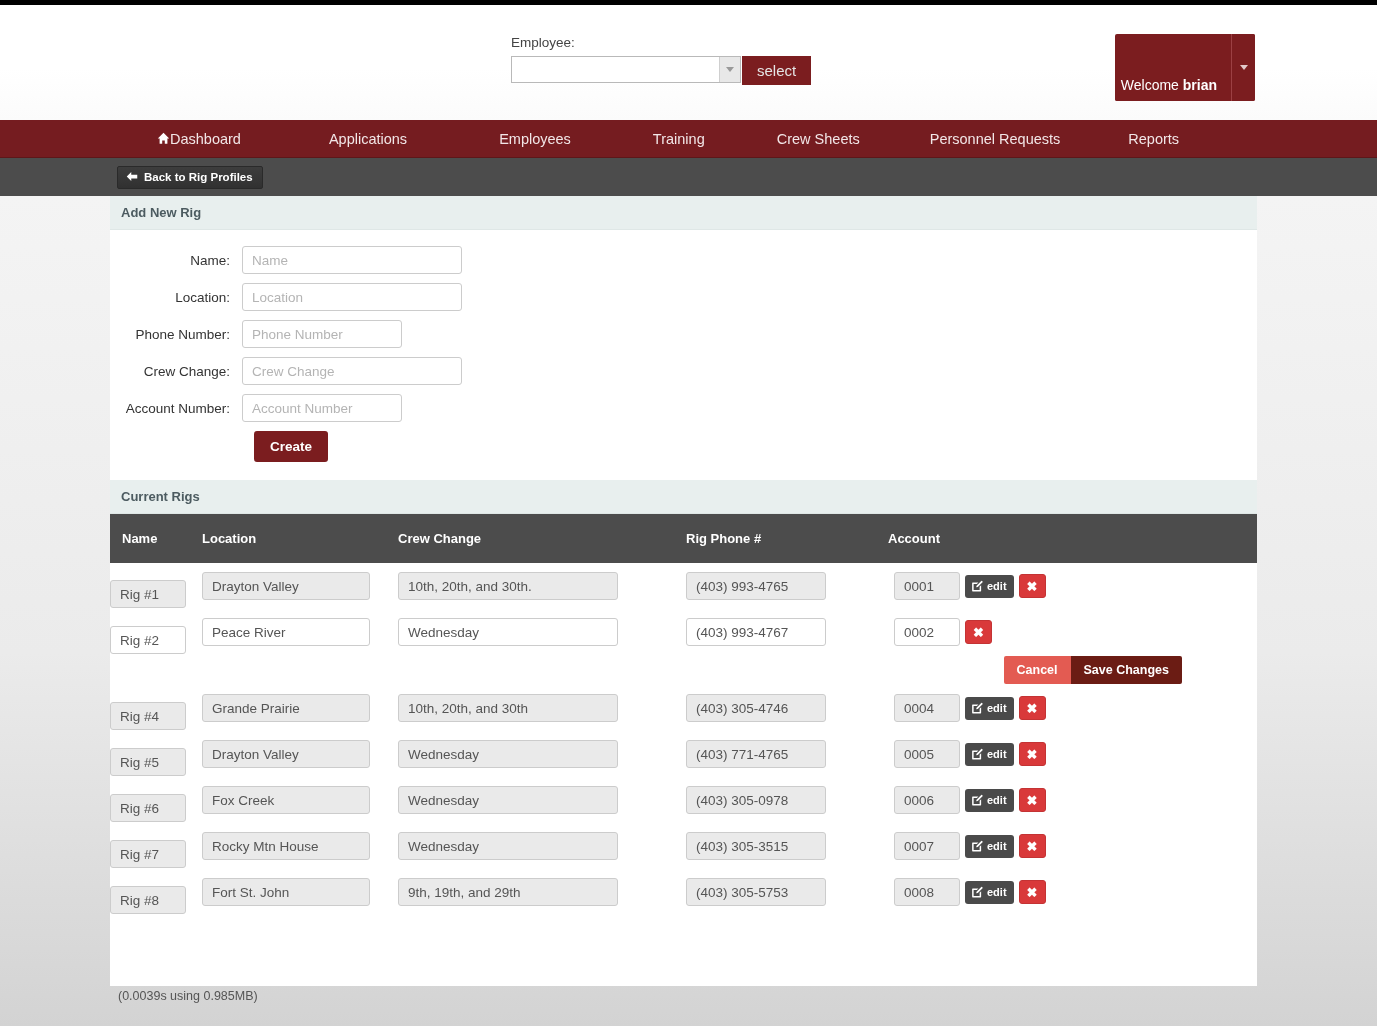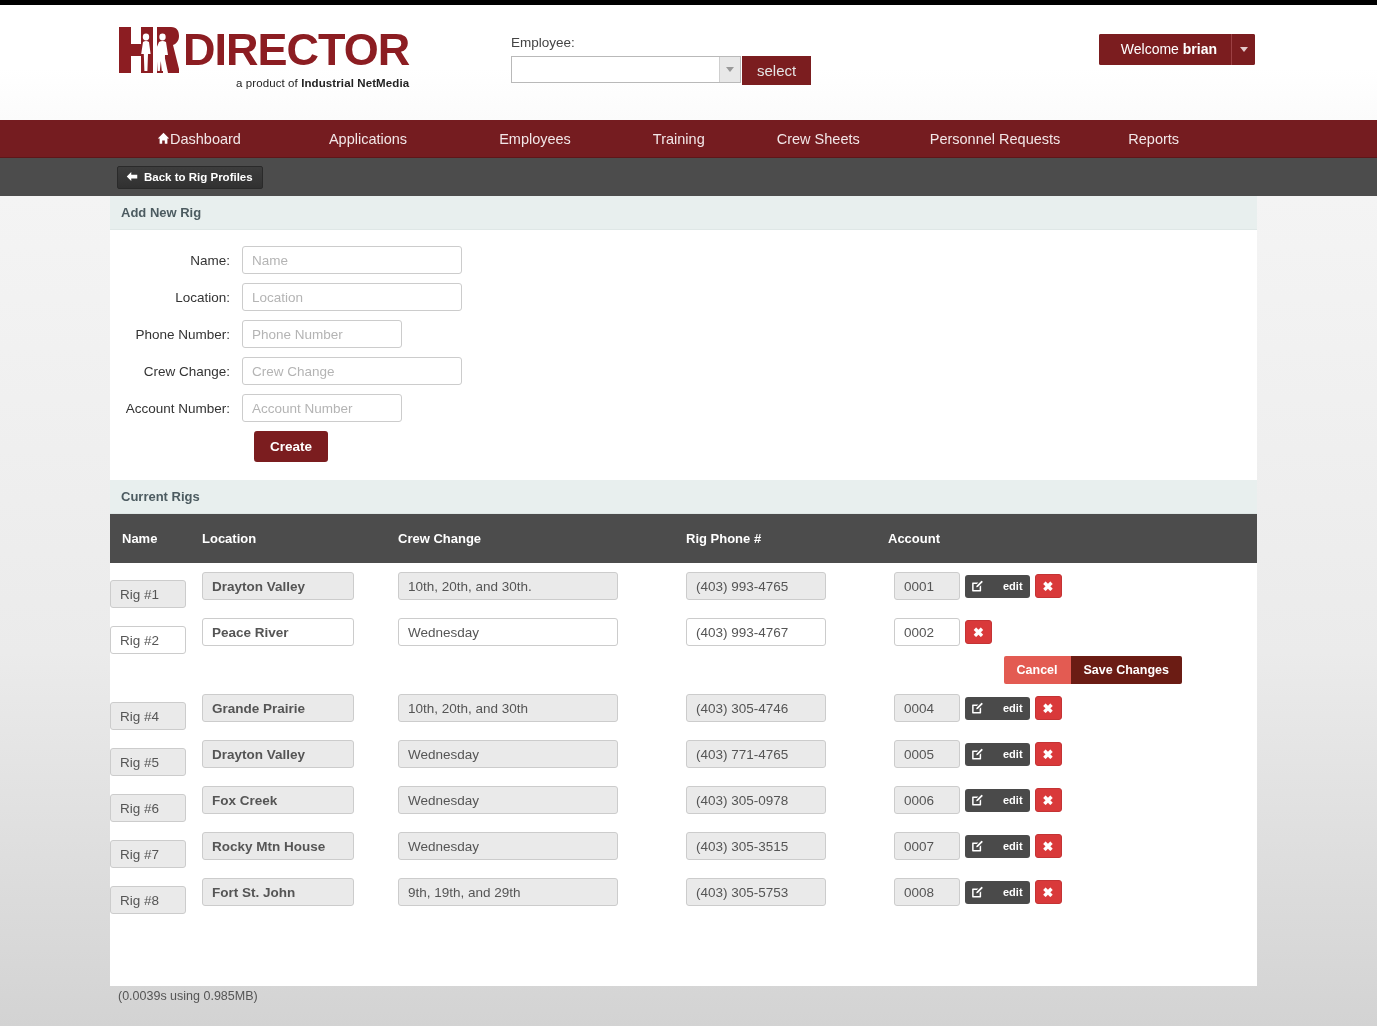--- a/index.html
+++ b/index.html
@@ -59,23 +59,24 @@
     padding: 0 15px; font-size: 15px; cursor: pointer; margin-left: 1px;
     font-family: "Liberation Sans", sans-serif;
   }
 
   .welcome-wrap {
     position: absolute; right: 122px; top: 29px;
     display: flex; align-items: stretch;
     background: #7b1d1f; border-radius: 2px; overflow: hidden;
   }
   .welcome-btn {
-    color: #fff; font-size: 14px; padding: 7px 14px 8px 22px;
+    color: #fff; font-size: 14px; padding: 7px 14px 8px 6px;
     background: #7b1d1f; border: 0; cursor: pointer;
     font-family: "Liberation Sans", sans-serif;
+    margin-top: 36px;
   }
   .welcome-btn b { font-weight: bold; }
   .welcome-caret {
     width: 24px; background: #7b1d1f; border-left: 1px solid #9c4043;
     display: flex; align-items: center; justify-content: center; cursor: pointer;
   }
   .welcome-caret .caret-down { border-top-color: #e3c9ca; }
 
   
   .navbar {
@@ -152,29 +153,29 @@
   table.rigs tbody tr.spacer-row { height: 30px; }
   .cell-pad { padding-left: 12px; }
   .cell-input {
     height: 28px; border: 1px solid #ccc; border-radius: 3px;
     padding: 0 9px; font-size: 13.5px; color: #555;
     background: #eaeaea; font-family: "Liberation Sans", sans-serif;
     outline: none;
   }
   .cell-input.editable { background: #fff; }
   .in-name { width: 76px; margin-top: 16px; }
-  .in-loc { width: 152px; font-weight: bold; }
+  .in-loc { width: 168px; }
   .in-crew { width: 220px; }
   .in-phone { width: 140px; }
   .in-acct { width: 66px; }
   .actions { display: flex; align-items: center; gap: 5px; padding-left: 6px; }
   .edit-btn {
     background: #4a4a4a; color: #fff; border: 0; border-radius: 3px;
     font-size: 11px; font-weight: bold; padding: 5px 7px 6px 6px;
-    display: inline-flex; align-items: center; gap: 20px; cursor: pointer;
+    display: inline-flex; align-items: center; gap: 4px; cursor: pointer;
     font-family: "Liberation Sans", sans-serif;
   }
   .pencil-icon { width: 12px; height: 12px; display: block; }
   .del-btn {
     background: #d9393a; border: 1px solid #c43334; border-radius: 3px;
     color: #fff; font-size: 13px; font-weight: bold;
     width: 27px; height: 24px; cursor: pointer;
     display: inline-flex; align-items: center; justify-content: center;
     font-family: "Liberation Sans", sans-serif;
   }
@@ -196,36 +197,20 @@
     font-size: 12.5px; color: #555;
   }
 </style>
 </head>
 <body>
 
 <div class="topstrip"></div>
 
 <div class="header">
 
-  <div class="logo-wrap">
-    <div class="logo-row">
-      <svg class="logo-mark" viewBox="0 0 62 50">
-        <path d="M2 2 h12 v17 h10 V2 h12 v46 H24 V31 H14 v17 H2 Z" fill="#8c1d22"></path>
-        <path d="M40 2 h14 c6 0 8 4 8 9 0 5-3 8-6 9 l7 28 H51 l-5-24 v24 H40 Z" fill="#8c1d22"></path>
-        <ellipse cx="29" cy="12" rx="3.2" ry="3.4" fill="#fff"></ellipse>
-        <path d="M26 17 q3-2 6 0 l1.6 12 -2.6 0 -0.6 17 h-3 l-0.6-17 -2.6 0 Z" fill="#fff"></path>
-        <ellipse cx="45.5" cy="12" rx="3.2" ry="3.4" fill="#fff"></ellipse>
-        <path d="M42 17 q3.5-2 7 0 l2 13 h-3 l-1 16 h-2.2 l-1-10 -1 10 H40.6 l-1-16 h-3 Z" fill="#fff"></path>
-      </svg>
-      <div class="logo-word">DIRECTOR</div>
-    </div>
-    <div class="logo-sub">
-      <span>a product of </span><b>Industrial NetMedia</b>
-    </div>
-  </div>
 
   <div class="emp-block">
     <div class="emp-label">Employee:</div>
     <div class="emp-row">
       <div class="emp-select">
         <input class="emp-input" type="text" placeholder="" value="" style="">
         <span class="emp-caret">
             <i class="caret-down"></i>
           </span>
       </div>

